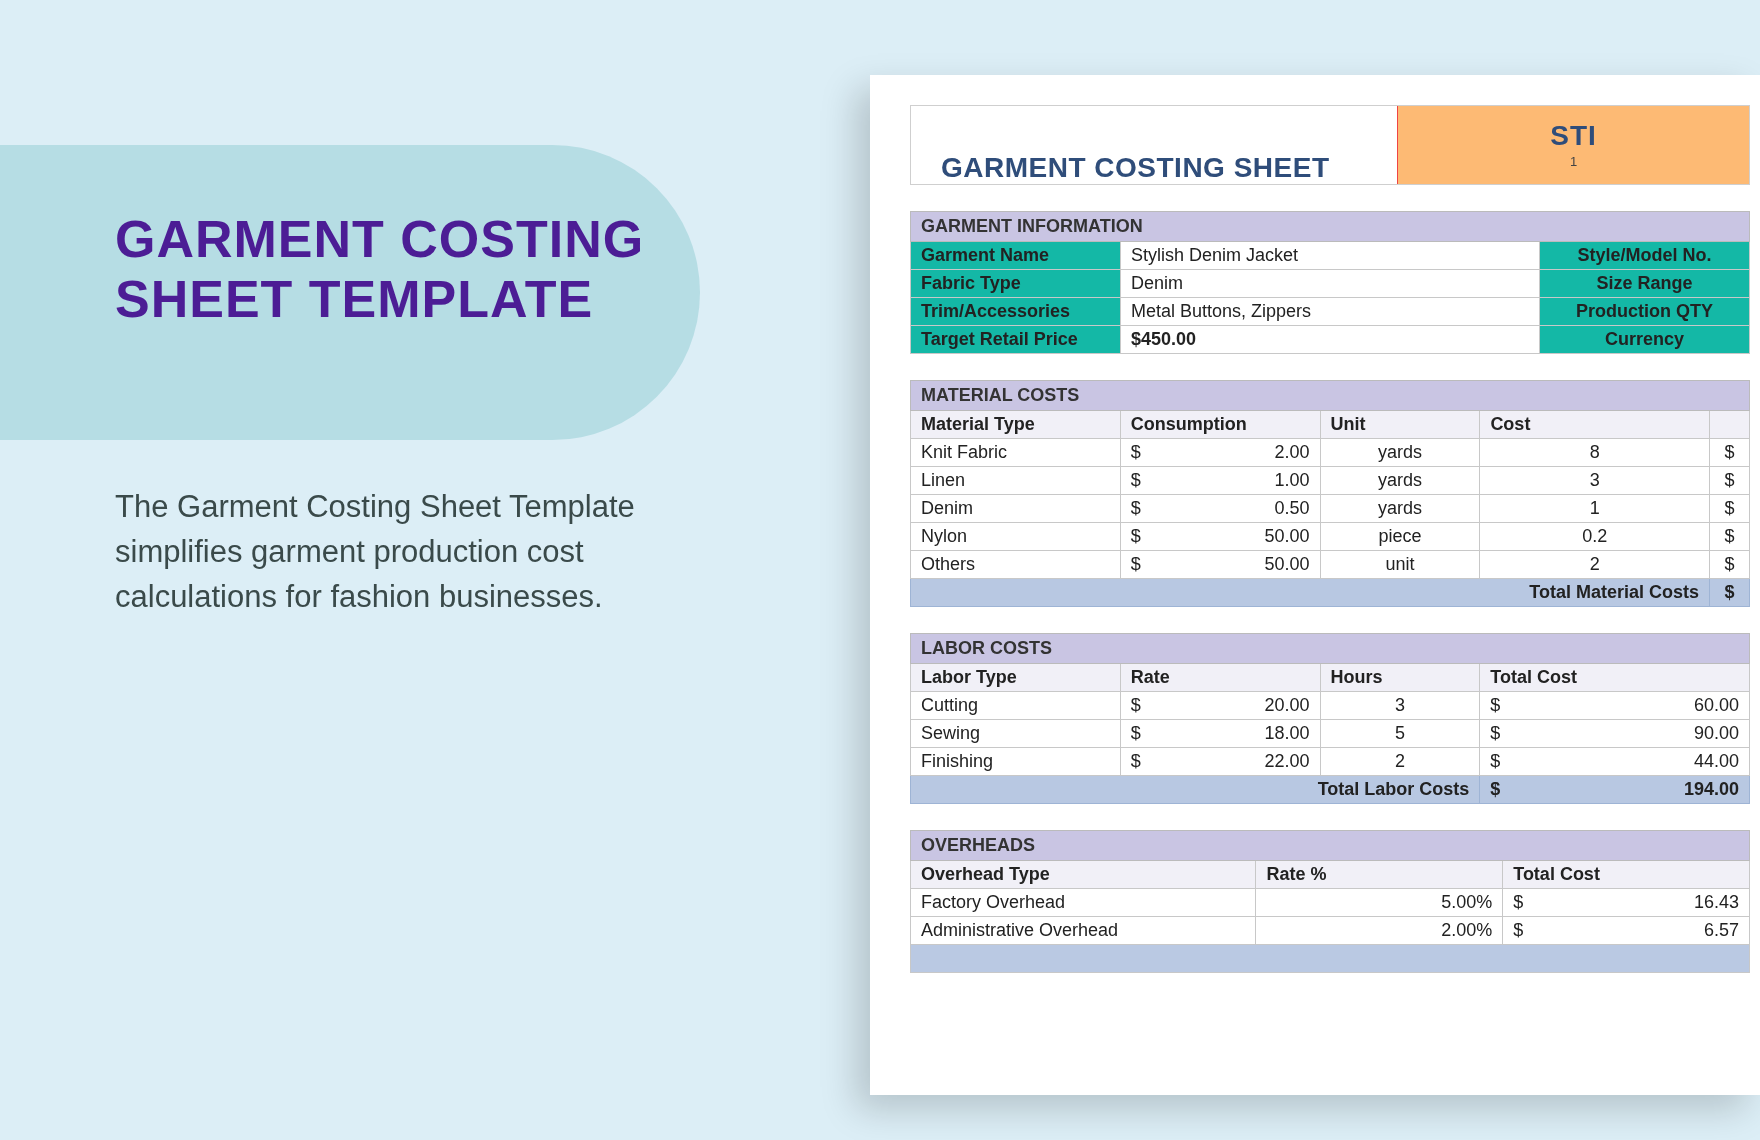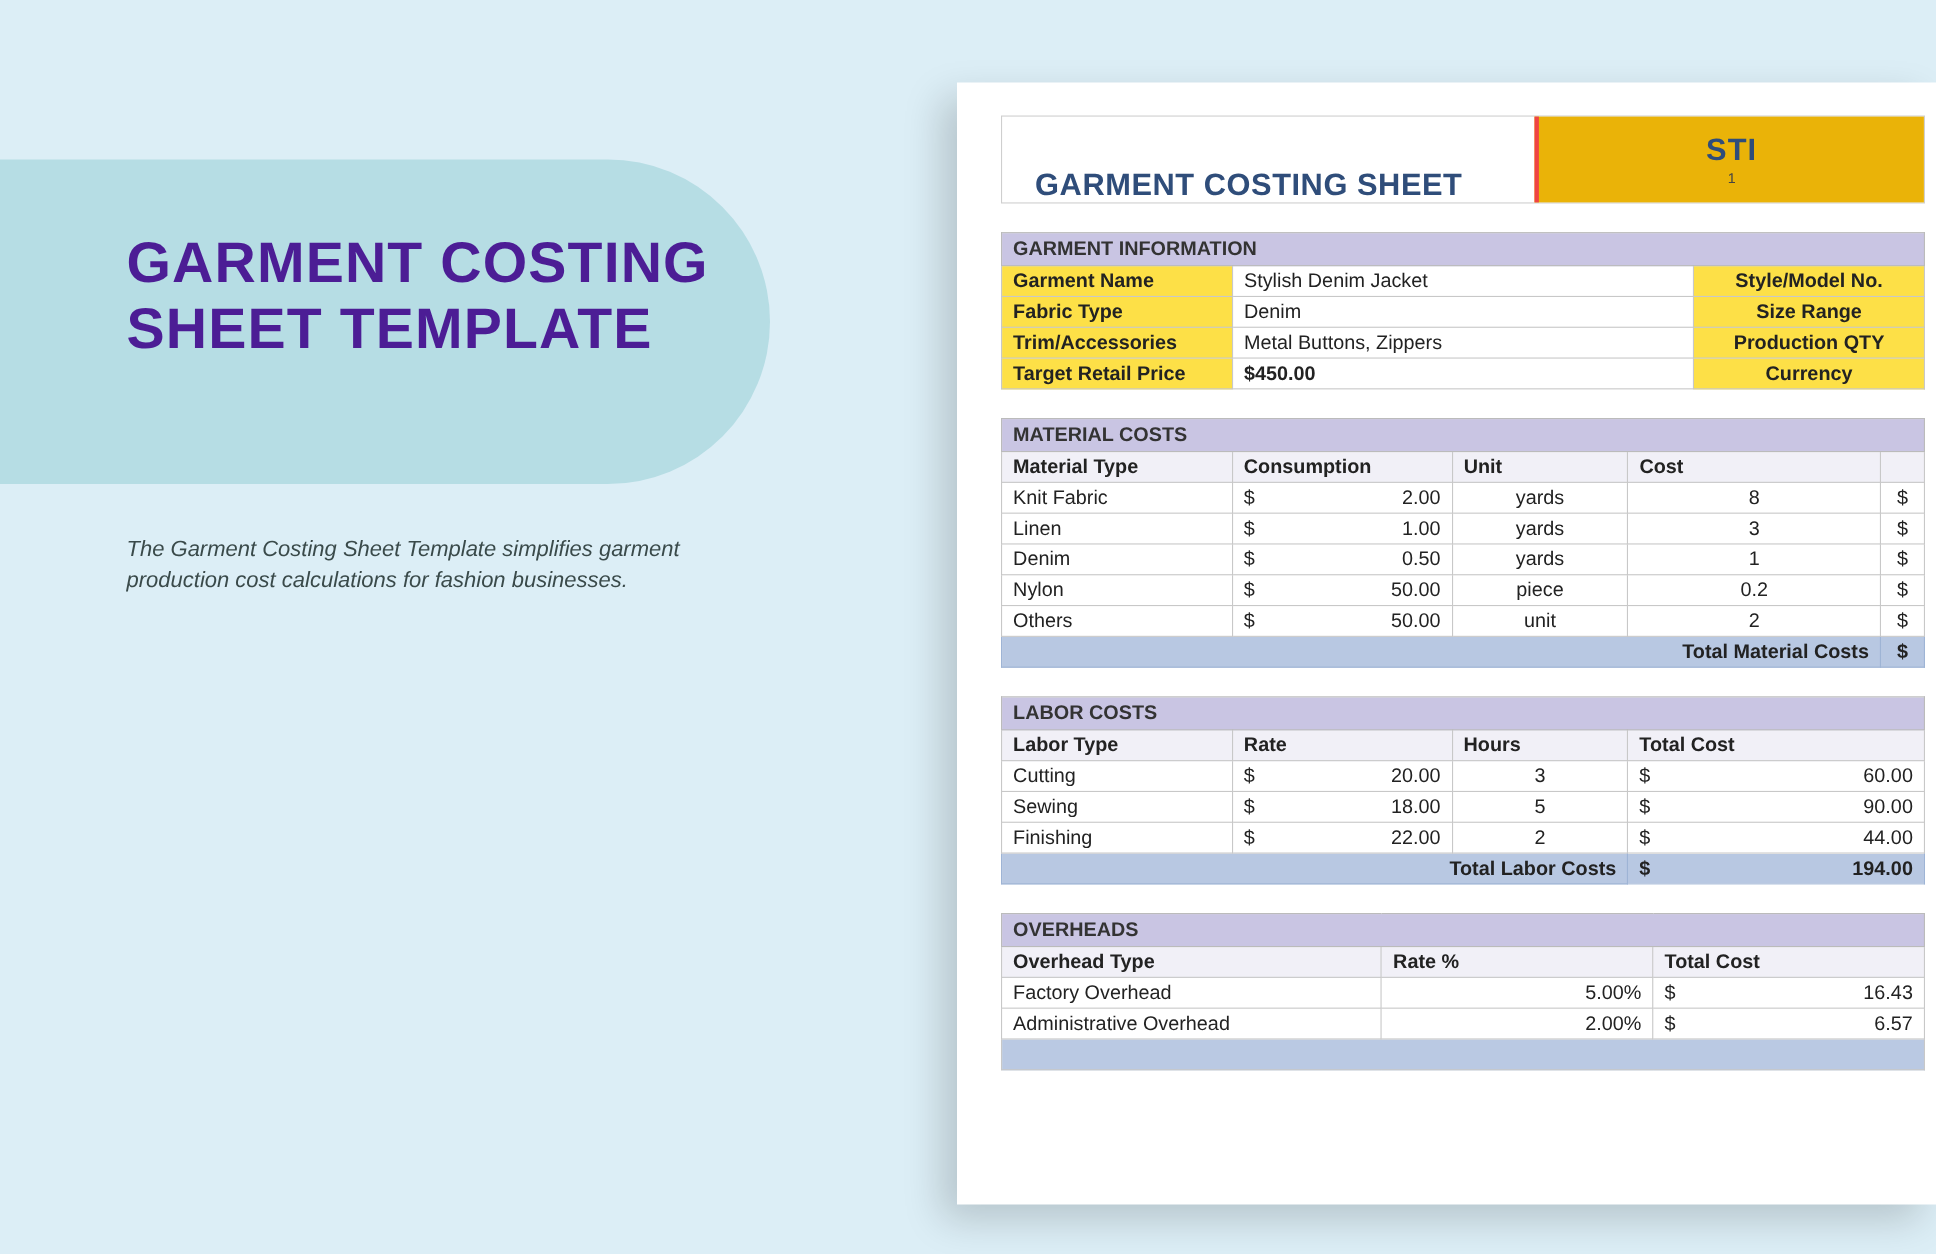--- a/index.html
+++ b/index.html
@@ -30,23 +30,22 @@
     font-weight: 800;
     letter-spacing: 1px;
     line-height: 1.15;
   }
   .description {
     position: absolute;
     left: 115px;
     top: 485px;
     width: 530px;
     color: #3a4a4a;
-    font-size: 20px;
+    font-size: 31px;
     line-height: 1.45;
-    font-style: italic;
   }
 
   
   .doc-wrap {
     position: absolute;
     right: 0;
     top: 75px;
     width: 890px;
     height: 1020px;
     background: #ffffff;
@@ -65,22 +64,22 @@
     flex: 1.3;
     color: #2f4d7a;
     font-size: 28px;
     font-weight: 800;
     letter-spacing: 0.5px;
     padding-left: 30px;
   }
   .doc-brandbox {
     flex: 1;
     height: 100%;
-    background: #eab308;
-    border-left: 4px solid #ef4444;
+    background: #fdba74;
+    border-left: 1px solid #ef4444;
     text-align: center;
     padding-top: 14px;
   }
   .brand-top { color:#2f4d7a; font-size:28px; font-weight:800; letter-spacing:1px; }
   .brand-sub { color:#444; font-size:13px; margin-top:2px; }
 
   table {
     border-collapse: collapse;
     width: 840px;
     font-size: 18px;
@@ -93,21 +92,21 @@
     border: 1px solid #bbb;
     text-align: left;
   }
   th, td {
     border: 1px solid #c8c8c8;
     padding: 3px 10px;
     color: #222;
   }
   th { font-weight: 800; background: #f1f0f7; text-align: left; }
   th.left { text-align: left; }
-  .label-col { background: #fde047; font-weight: 700; text-align:left; }
+  .label-col { background: #14b8a6; font-weight: 700; text-align:left; }
   .right { text-align: right; }
   .center { text-align: center; }
   .dollar-cell { position: relative; text-align: right; }
   .dollar-cell::before { content: "$"; position: absolute; left: 10px; }
   .total-row td, .total-row th {
     background: #b8c8e2;
     font-weight: 800;
     border: 1px solid #9eb4d5;
   }
   .gap { height: 26px; }

